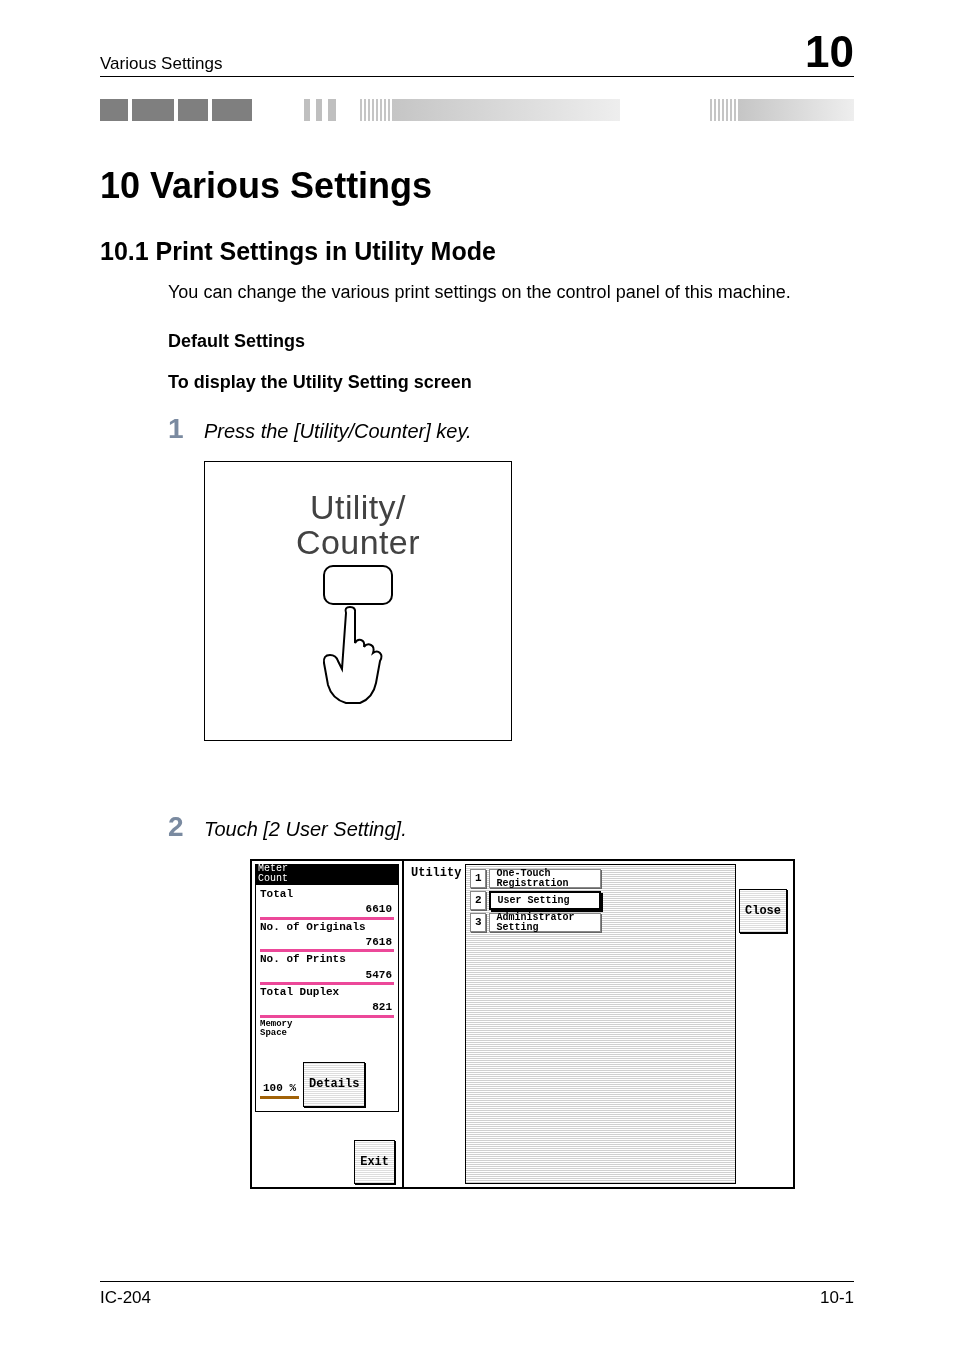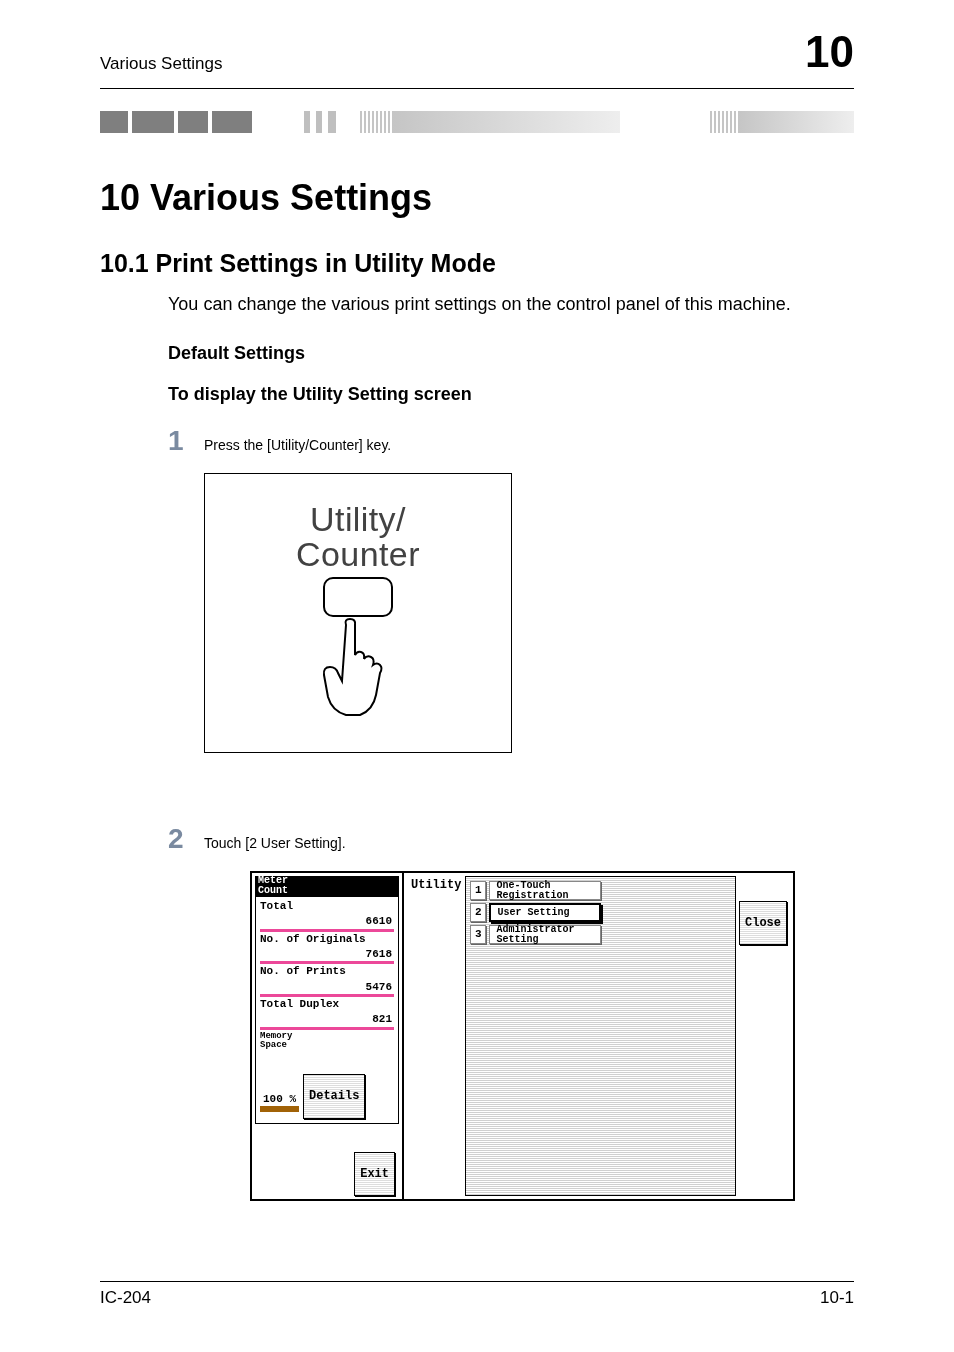--- a/index.html
+++ b/index.html
@@ -15,21 +15,21 @@
       position: relative;
     }
     .page {
       padding: 30px 100px 0 100px;
     }
     .running-header {
       display: flex;
       justify-content: space-between;
       align-items: flex-end;
       border-bottom: 1px solid #000;
-      padding-bottom: 14px;
+      padding-bottom: 2px;
       margin-bottom: 22px;
     }
     .running-header-left {
       font-size: 17px;
       color: #000;
     }
     .running-header-right {
       font-size: 44px;
       font-weight: bold;
       color: #000;
@@ -96,21 +96,22 @@
       margin-bottom: 16px;
     }
     .step-number {
       color: #7a8aa0;
       font-size: 28px;
       font-weight: bold;
       width: 36px;
       flex-shrink: 0;
     }
     .step-text {
-      font-size: 14px;
+      font-size: 20px;
+      font-style: italic;
     }
     .illustration-frame {
       border: 1px solid #000;
       width: 308px;
       height: 280px;
       margin-left: 104px;
       margin-bottom: 70px;
       display: flex;
       align-items: center;
       justify-content: center;
@@ -155,21 +156,21 @@
       border-right: 2px solid #000;
       padding: 3px;
       display: flex;
       flex-direction: column;
     }
     .meter-header {
       background: #000;
       color: #fff;
       font-size: 10px;
       padding: 0px 3px;
-      font-weight: bold;
+      font-weight: normal;
       line-height: 1.0;
     }
     .meter-body {
       border: 1px solid #000;
       padding: 2px 4px;
       font-size: 11px;
       font-weight: bold;
       line-height: 1.3;
     }
     .meter-row {
@@ -185,21 +186,21 @@
       display: flex;
       align-items: center;
       margin: 2px 0;
     }
     .memory-label {
       font-size: 9px;
       line-height: 1;
       font-weight: bold;
     }
     .memory-pct {
-      border-bottom: 6px solid #a16207;
+      border-bottom: 3px solid #a16207;
       font-size: 11px;
       font-weight: bold;
       padding: 0 3px;
       margin-right: 4px;
       margin-top: 33px;
     }
     .mini-btn {
       border: 1px solid #000;
       box-shadow: 1px 1px 0 #000;
       font-size: 12px;

